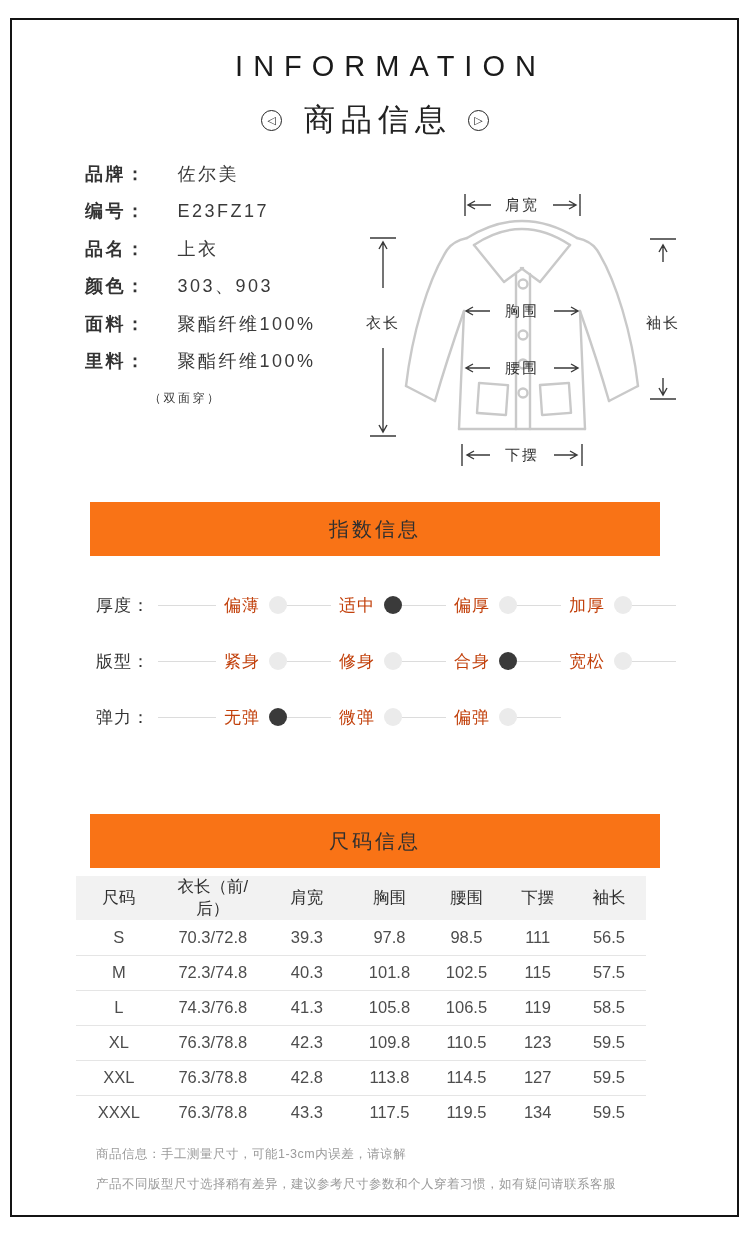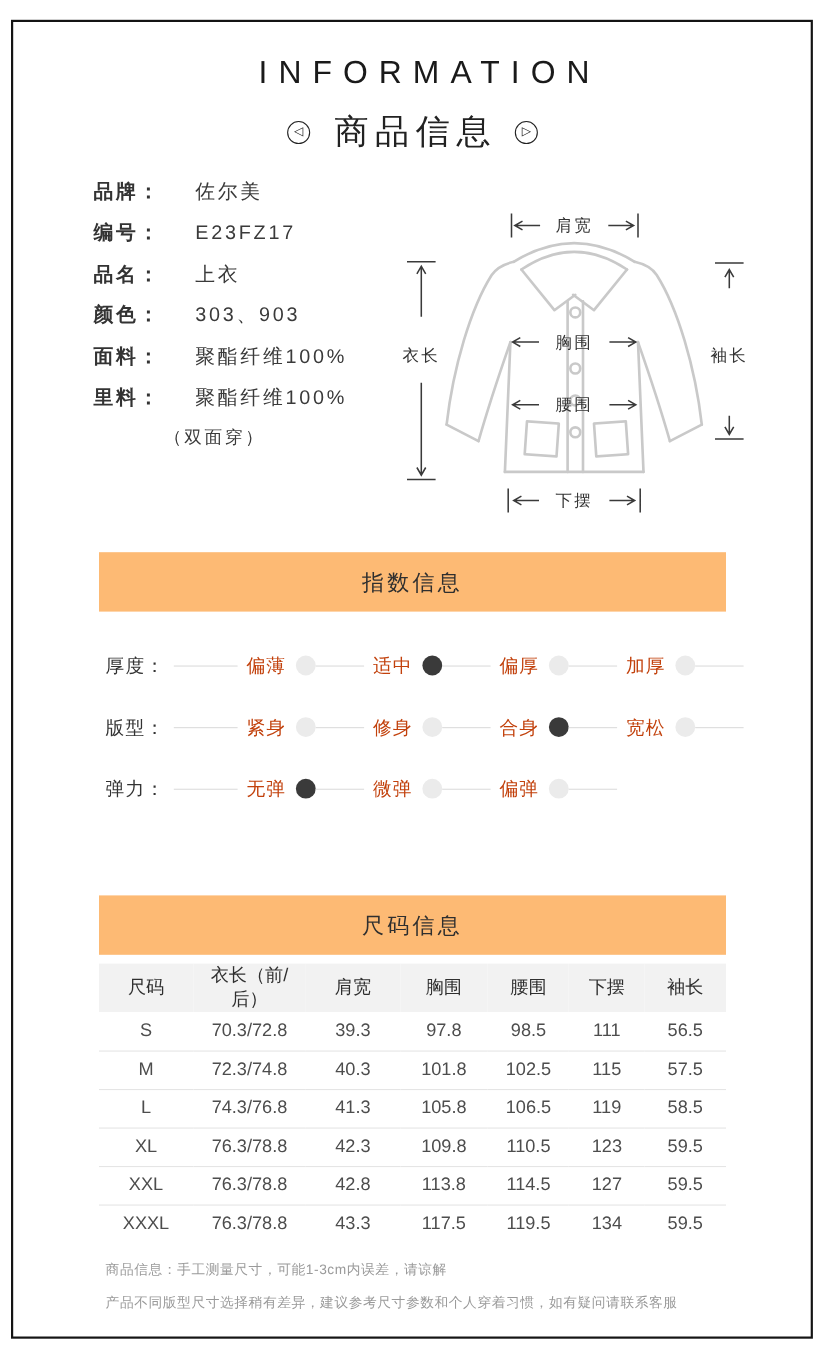--- a/index.html
+++ b/index.html
@@ -15,42 +15,42 @@
   .subtitle { font-family:"Liberation Serif","DejaVu Serif",serif; font-size:31px;
            letter-spacing:6px; color:#222; text-indent:6px; }
   .circ-arrow { display:inline-flex; width:21px; height:21px; border:1.5px solid #222;
            border-radius:50%; align-items:center; justify-content:center;
            font-size:11px; color:#222; line-height:1; }
 
   .details { position:absolute; left:85px; top:155px; }
   .detail-row { height:37.5px; display:flex; align-items:center; font-size:18px;gap:25px; }
   .d-label { font-weight:bold; color:#333; letter-spacing:2.5px; }
   .d-value { color:#3a3a3a; letter-spacing:2.5px; margin-left:6px; }
-  .detail-note { height:37.5px; display:flex; align-items:center; font-size:16px;
+  .detail-note { height:37.5px; display:flex; align-items:center; font-size:12px;
            color:#3a3a3a; letter-spacing:2.5px; padding-left:64px; }
 
   .diagram { position:absolute; left:350px; top:182px; }
 
-  .section-bar { position:absolute; left:90px; width:570px; height:54px; background:#fdba74;
+  .section-bar { position:absolute; left:90px; width:570px; height:54px; background:#f97316;
            display:flex; align-items:center; justify-content:center;
            font-size:20px; letter-spacing:3px; color:#2f2f2f; }
   .bar-index { top:502px; }
   .bar-size  { top:814px; }
 
   .idx-rows { position:absolute; left:96px; top:590px; width:566px; }
   .idx-row { display:flex; align-items:center; height:30px; margin-bottom:26px; font-size:17px; }
   .idx-label { width:62px; color:#333; letter-spacing:1px; flex:0 0 auto; }
   .idx-track { display:flex; align-items:center; flex:1 1 auto; }
   .idx-line { height:0; border-top:1px solid #dcdcdc; width:44px; flex:0 0 auto; }
   .idx-line.first { width:58px; }
   .idx-opt { color:#c2410c; margin:0 9px 0 8px; letter-spacing:1px; flex:0 0 auto; }
   .idx-dot { width:18px; height:18px; border-radius:50%; background:#ebebeb; flex:0 0 auto; }
   .idx-dot.active { background:#3a3a3a; }
 
-  .size-table { position:absolute; left:90px; top:876px; width:570px; border-collapse:collapse; }
+  .size-table { position:absolute; left:76px; top:876px; width:570px; border-collapse:collapse; }
   .size-table th { height:41px; background:#f2f2f2; font-weight:normal; font-size:16.5px;
            color:#2f2f2f; text-align:center; }
   .size-table td { height:35px; font-size:16.5px; color:#4d4d4d; text-align:center;
            border-bottom:1px solid #e5e5e5; }
   .size-table tr:last-child td { border-bottom:none; }
 
   .notes { position:absolute; left:96px; top:1146px; width:560px; }
   .note-line { font-size:12.5px; color:#9a9a9a; letter-spacing:0.5px; margin-bottom:13px; }
 
   svg text { font-family:"Liberation Sans","DejaVu Sans",sans-serif; }

